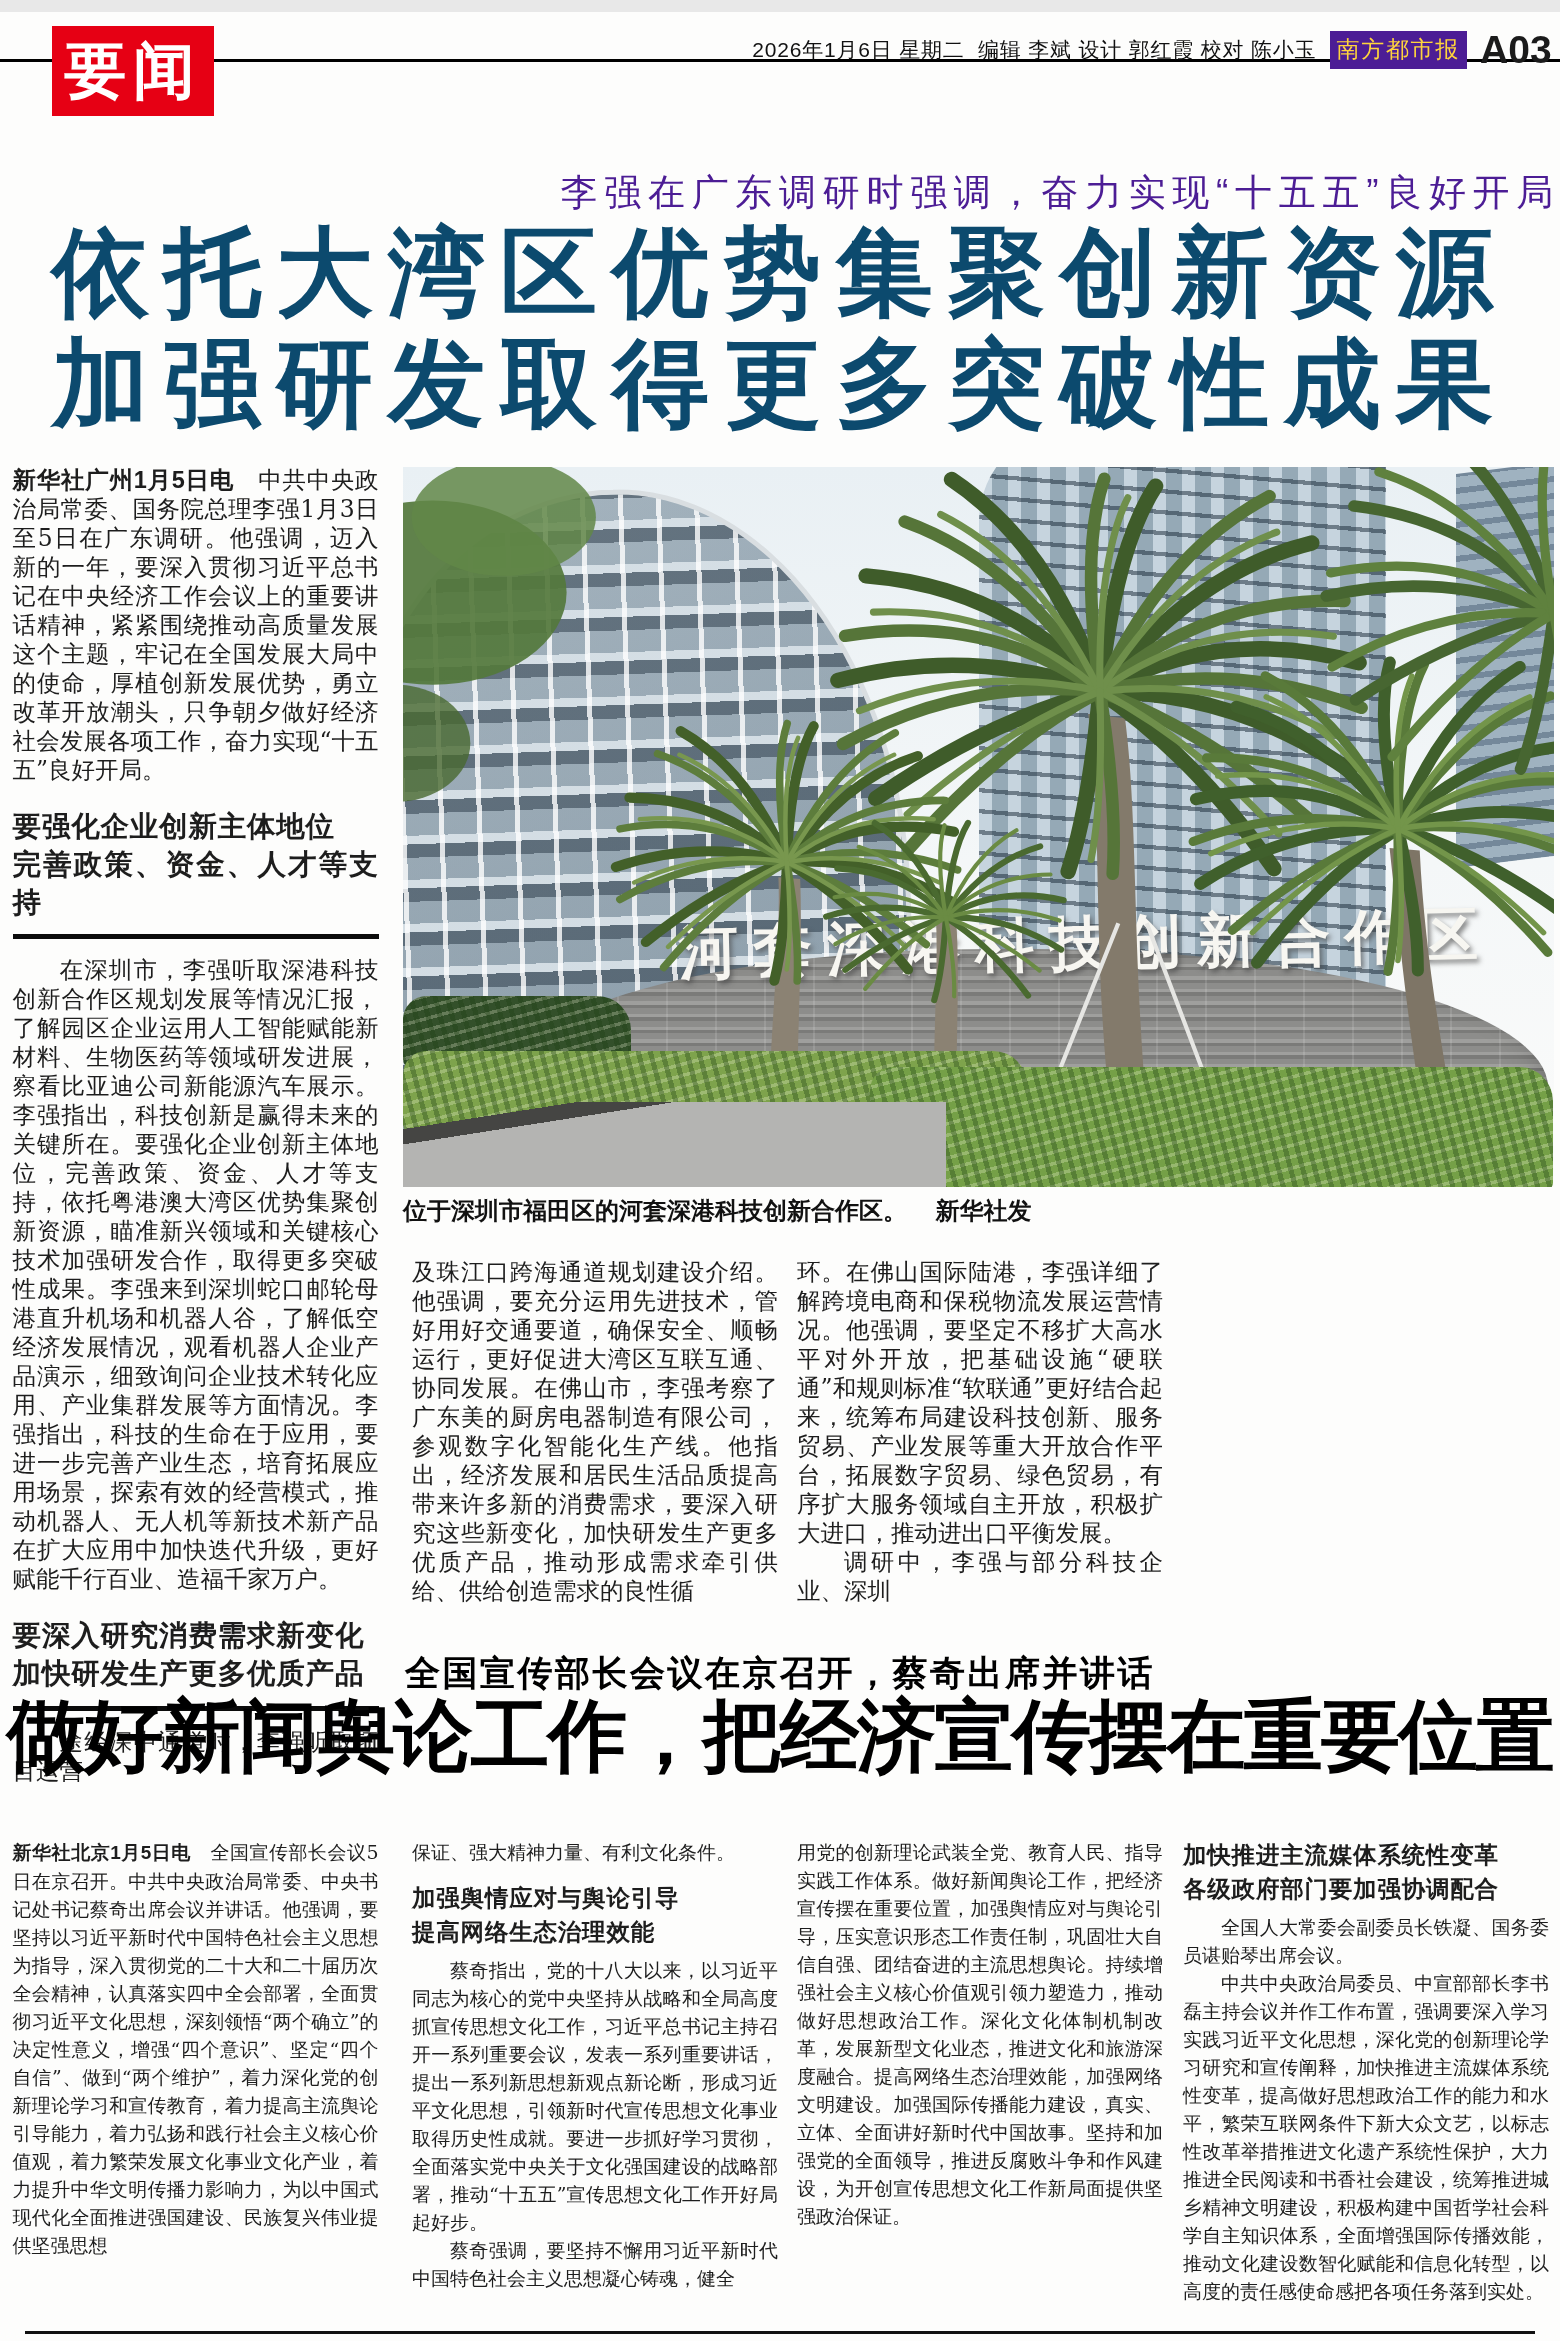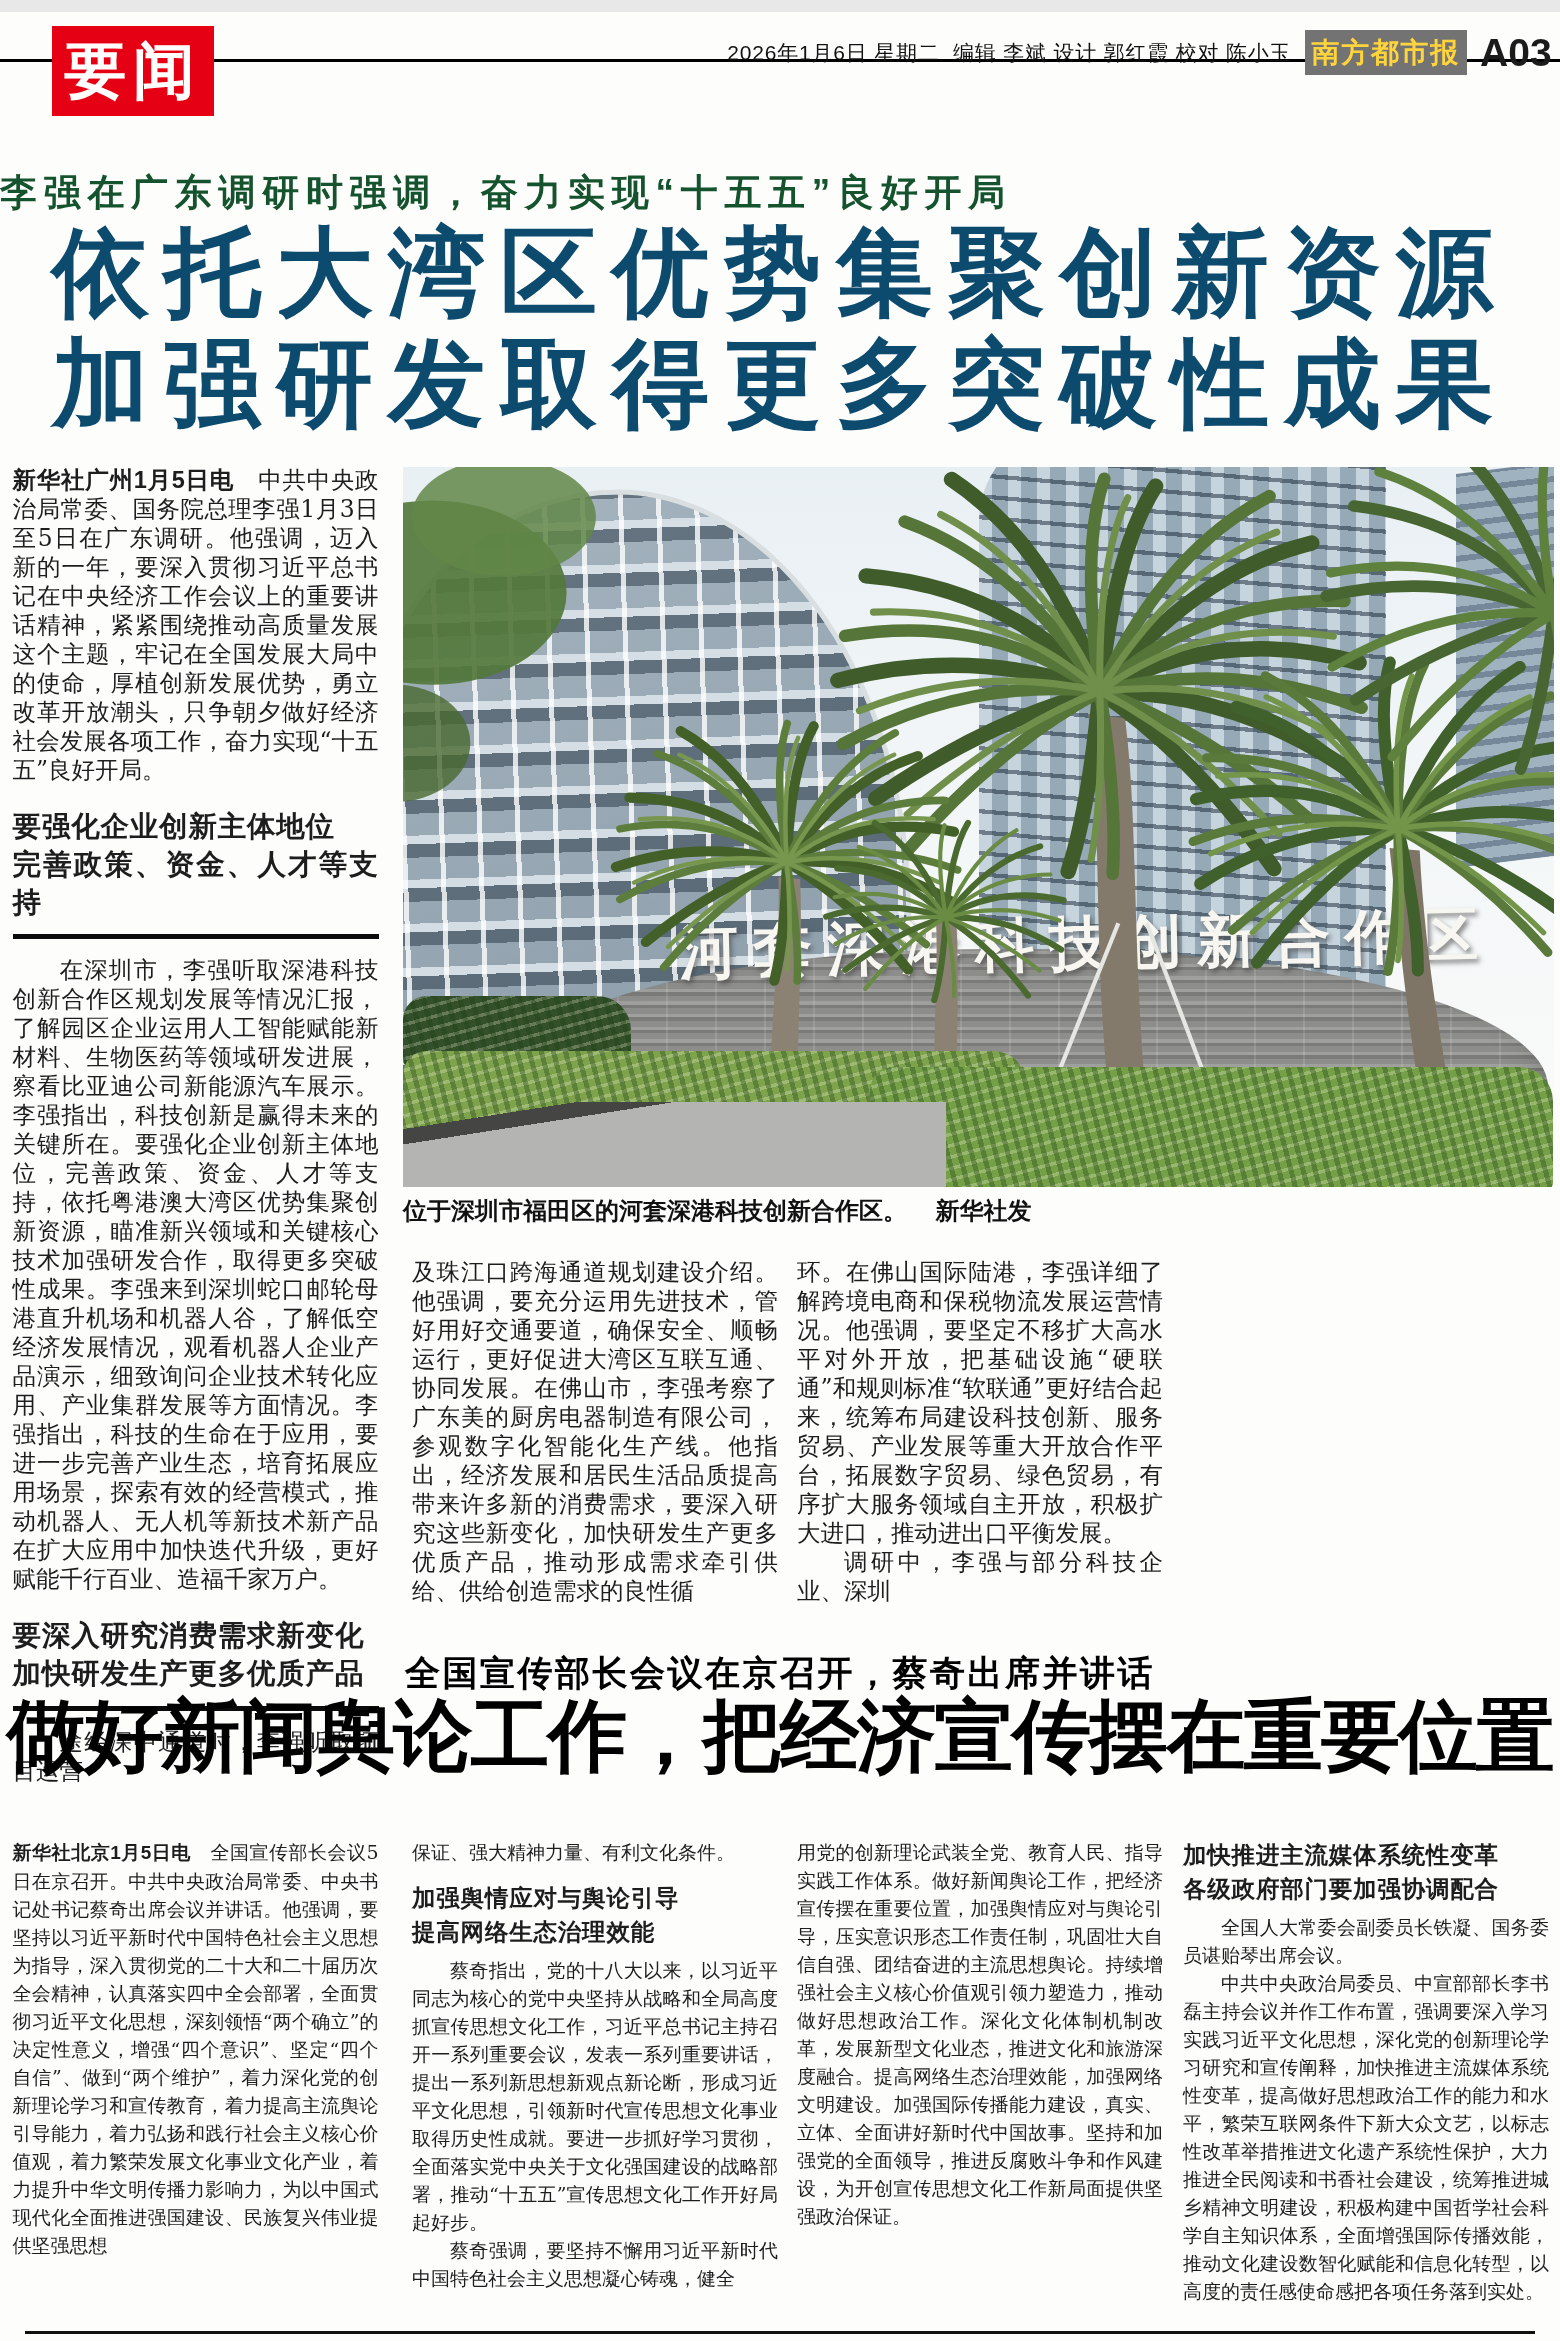--- a/index.html
+++ b/index.html
@@ -8,27 +8,27 @@
   .abs{position:absolute;}
   .hei{font-family:"Liberation Sans","DejaVu Sans",sans-serif;}
 
   
   .top-rule{left:0;top:47px;width:1560px;height:2.5px;background:#000;}
   .section-badge{left:52px;top:14.2px;width:162px;height:90px;background:#e60014;
       display:flex;align-items:center;justify-content:center;}
   .section-badge span{color:#fff;font-weight:900;font-size:62px;letter-spacing:6.7px;line-height:1;}
   .header-right{top:18.4px;right:8.4px;display:flex;align-items:center;gap:13.4px;}
   .header-meta{font-size:21px;color:#111;letter-spacing:0.8px;}
-  .paper-logo{background:#737373;color:#ffd43c;font-weight:700;font-size:28px;
+  .paper-logo{background:#4c1d95;color:#ffd43c;font-weight:400;font-size:23px;
       padding:3.4px 6.7px;letter-spacing:1.7px;}
   .page-no{font-size:39px;font-weight:900;line-height:1;}
 
   
-  .a1-kicker{left:0;top:156px;width:1560px;text-align:left;font-weight:700;
-      font-size:37px;letter-spacing:6.7px;color:#14532d;}
+  .a1-kicker{left:0;top:156px;width:1560px;text-align:right;font-weight:400;
+      font-size:37px;letter-spacing:6.7px;color:#4c1d95;}
   .a1-headline{left:0;top:206px;width:1560px;text-align:center;font-weight:900;
       font-size:97px;line-height:1.14;letter-spacing:15px;color:#0c4a6e;}
 
   .body-col{text-align:justify;color:#1d1d1d;}
   .a1col{width:366px;font-size:23.5px;line-height:29px;}
   .a2col{width:366px;font-size:19px;line-height:28px;}
   .body-col p{margin:0;}
   .ind{text-indent:2em;}
   .lead{font-family:Liberation Sans, sans-serif;font-weight:700;}
   .sub-a1{font-family:"Liberation Sans","DejaVu Sans",sans-serif;font-weight:800;

